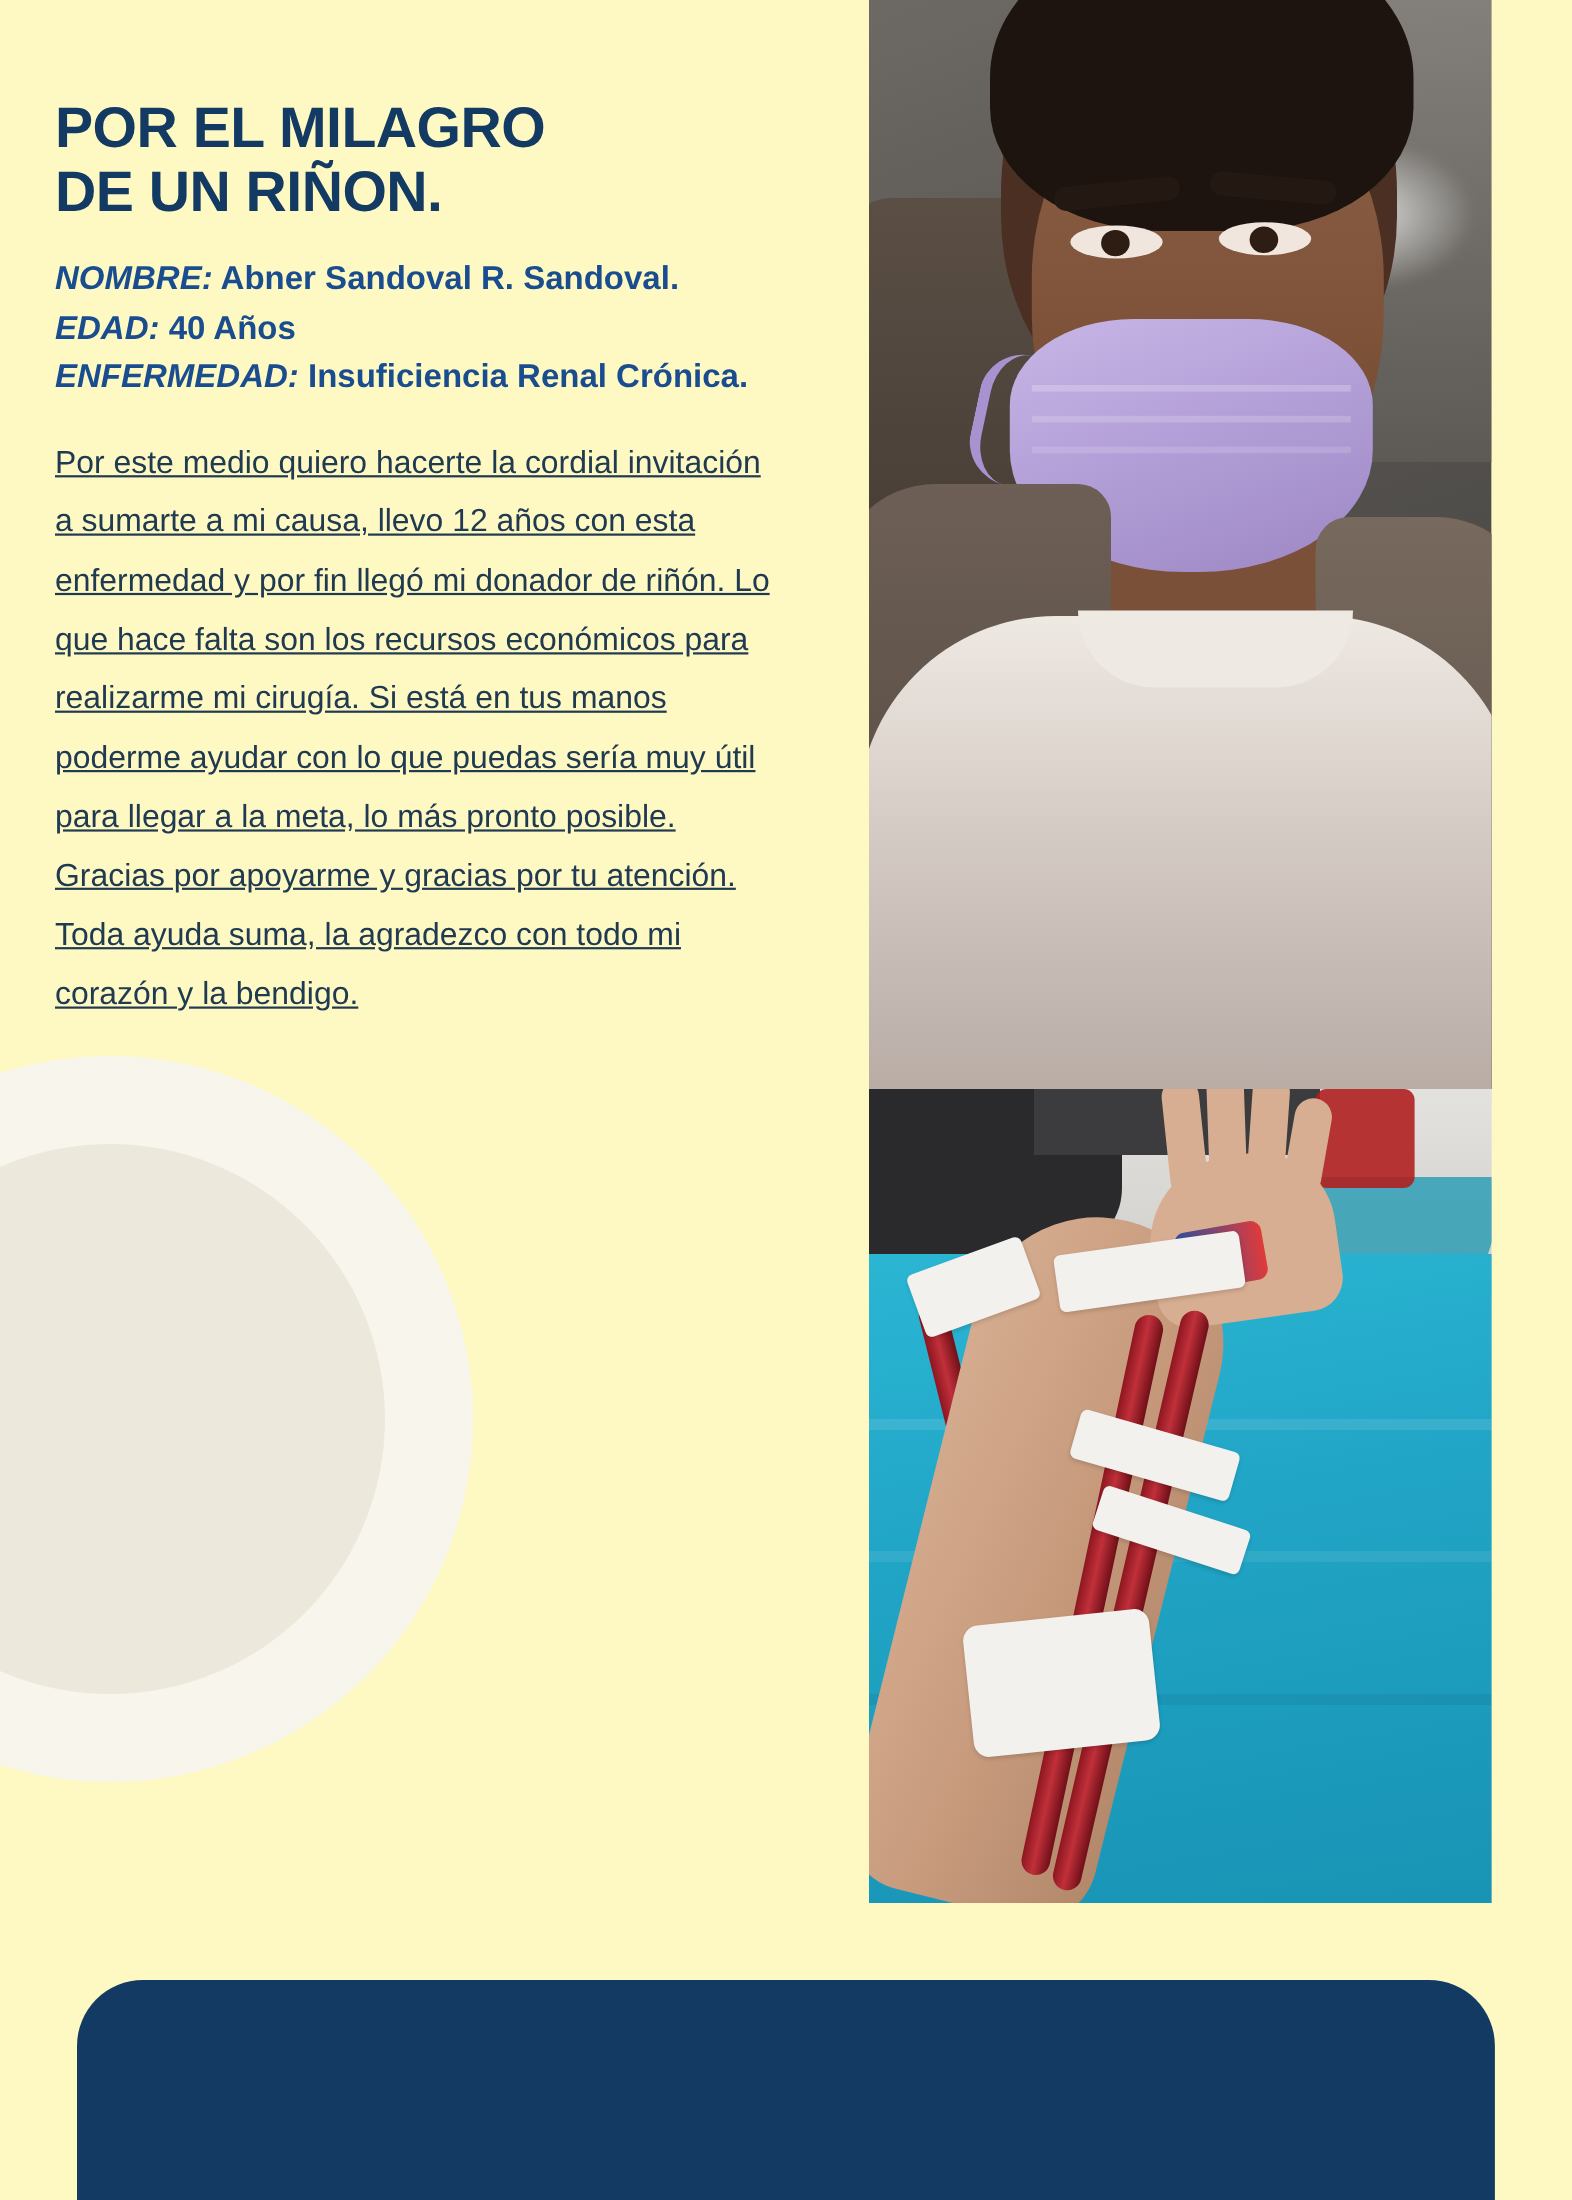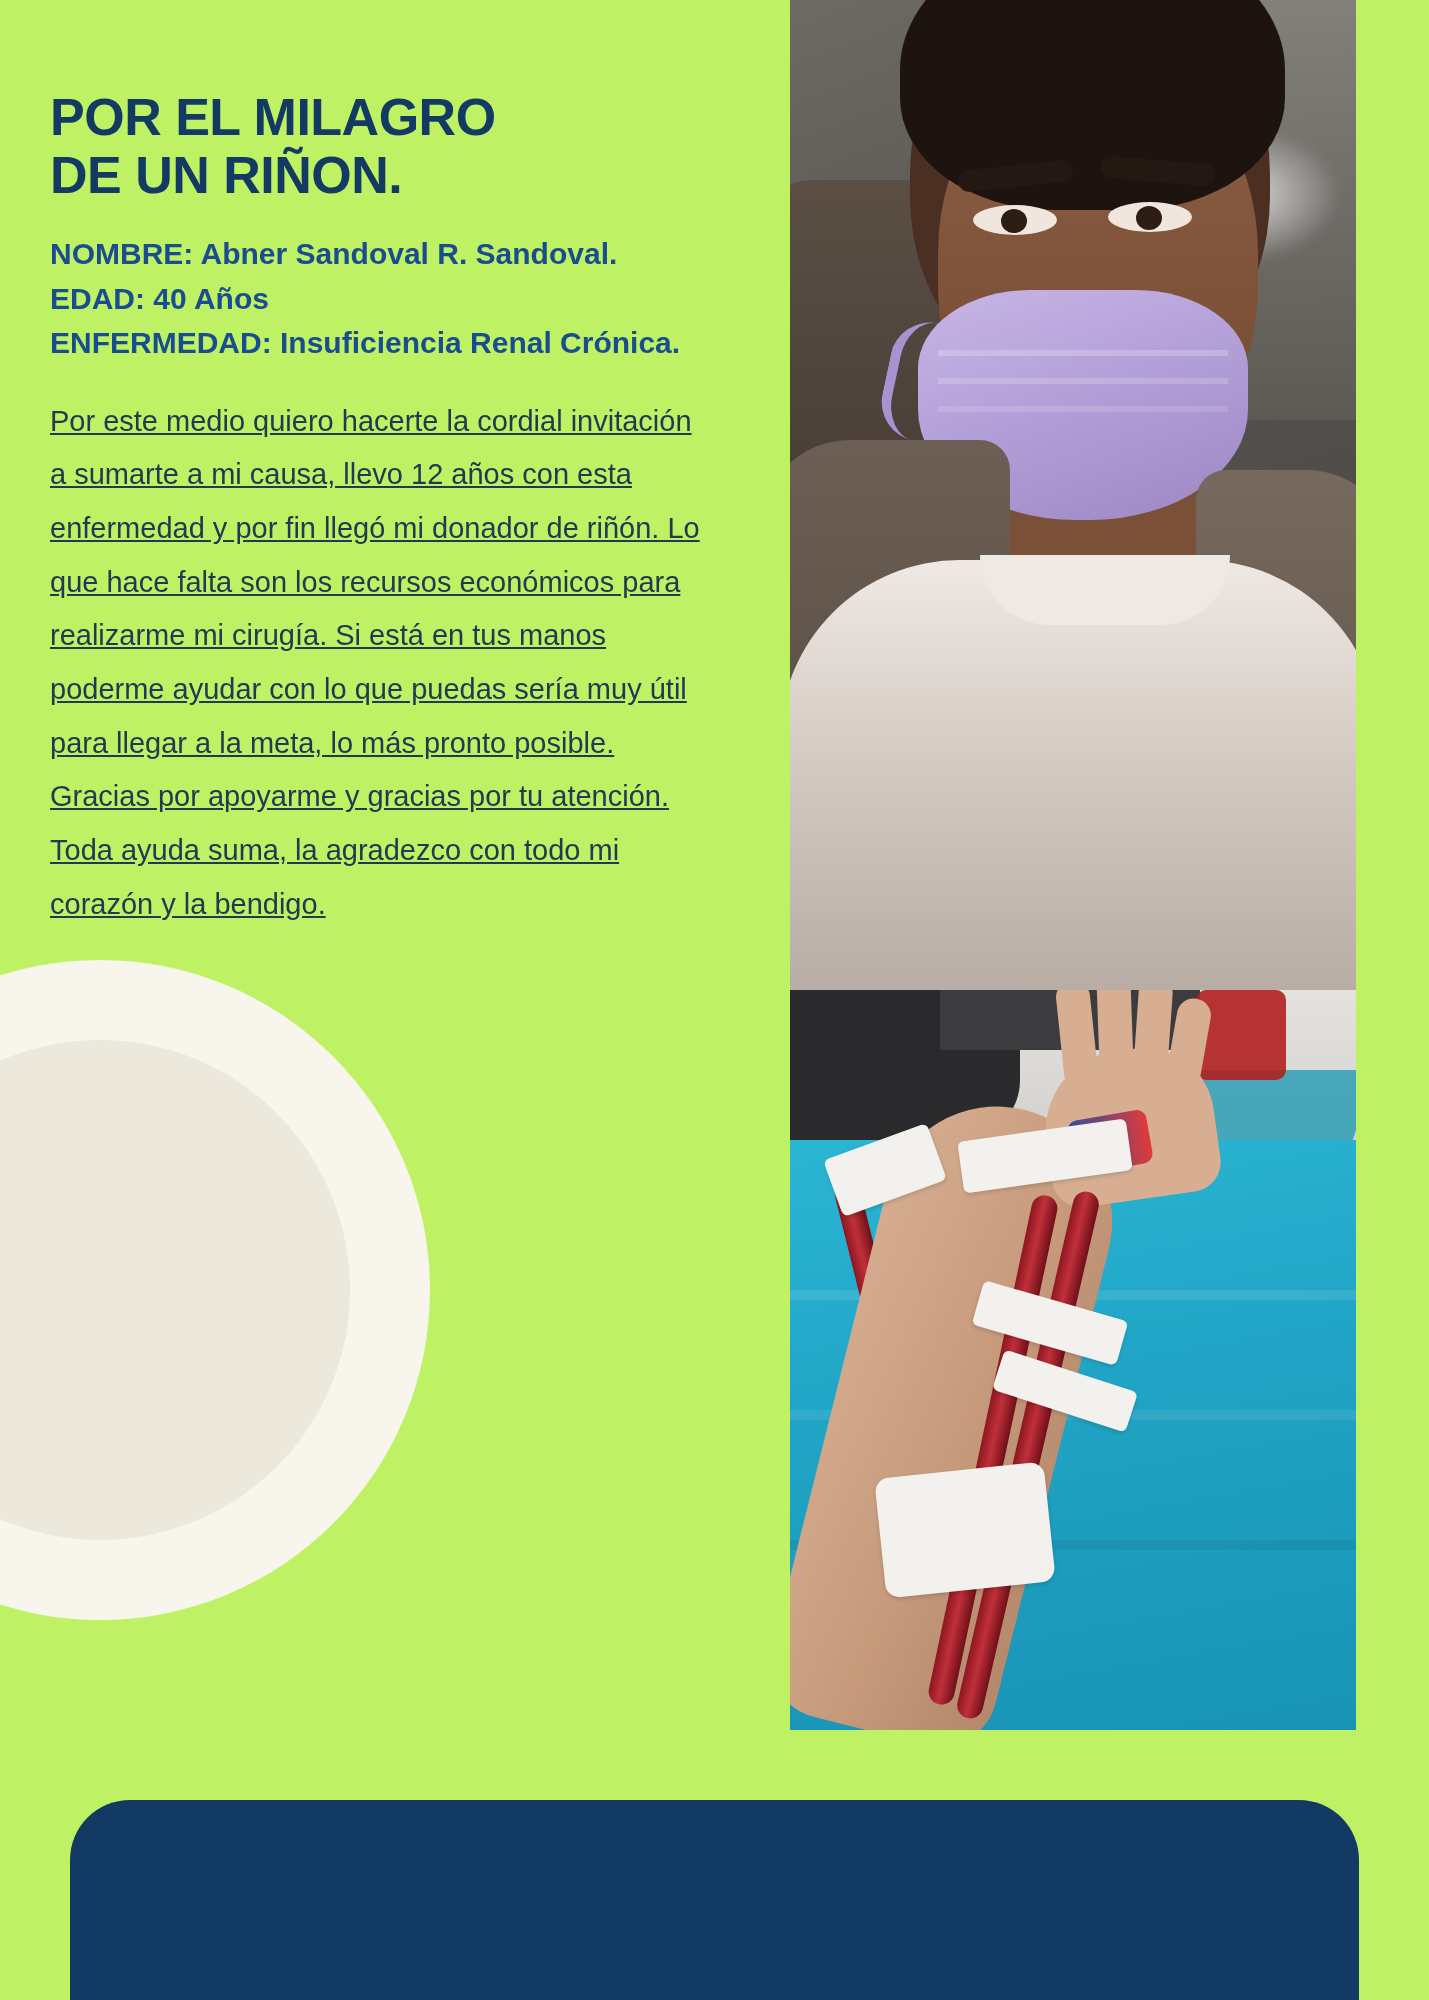--- a/index.html
+++ b/index.html
@@ -6,21 +6,21 @@
   html, body {
     width: 1429px;
     height: 2000px;
     background: #ffffff;
     font-family: "Liberation Sans", sans-serif;
   }
   #poster {
     position: relative;
     width: 1429px;
     height: 2000px;
-    background: #bef264;
+    background: #fef9c3;
     overflow: hidden;
   }
   
   .deco-circle {
     position: absolute;
     left: -230px;
     top: 960px;
     width: 660px;
     height: 660px;
     border-radius: 50%;
@@ -56,21 +56,21 @@
     white-space: pre-line;
   }
   .facts {
     color: #1a4d8f;
     font-size: 30px;
     line-height: 1.47;
     font-weight: bold;
     margin-bottom: 30px;
   }
   .facts .fact-line { display: block; }
-  .fact-label { font-weight: bold; }
+  .fact-label { font-weight: bold; font-style: italic; }
   .body-copy {
     color: #203a52;
     font-size: 29px;
     line-height: 1.85;
     font-weight: normal;
   }
   .body-copy p { margin: 0; text-decoration: underline; }
   .body-copy p + p { margin-top: 0; }
 
   

